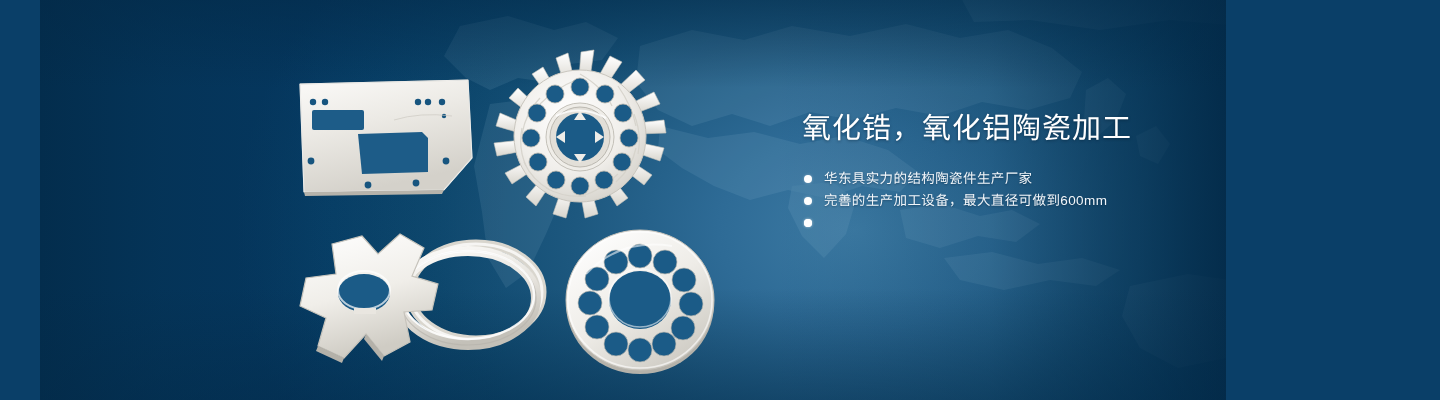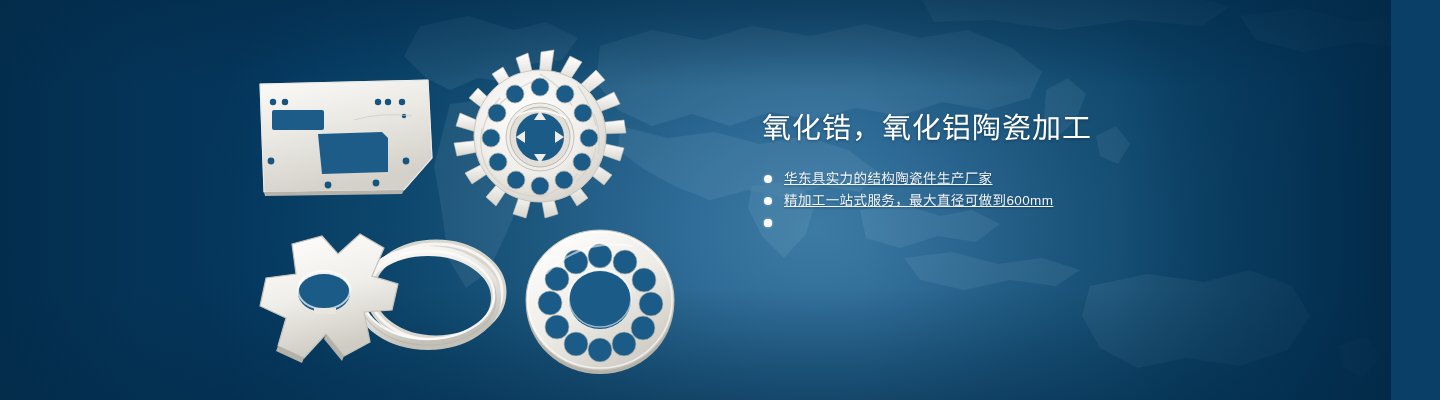--- a/index.html
+++ b/index.html
@@ -7,24 +7,25 @@
     margin: 0;
     padding: 0;
     background: #0a3f68;
   }
   body {
     font-family: "Liberation Sans", "DejaVu Sans", sans-serif;
   }
 
   #banner {
     position: relative;
-    width: 1391px;
+    width: 1186px;
     height: 400px;
     overflow: hidden;
     background: #c2410c;
+    margin-left: 40px;
   }
 
   
   .bg-base {
     position: absolute;
     inset: 0;
     background:
       radial-gradient(ellipse 620px 460px at 815px 230px,
         #3d7ba4 0%,
         #2e6b96 22%,
@@ -93,21 +94,20 @@
   }
   .bullet {
     position: relative;
     padding-left: 22px;
     font-size: 13.5px;
     line-height: 22px;
     color: #f2f6fa;
     letter-spacing: 0.4px;
     white-space: nowrap;
     text-shadow: 0 1px 2px rgba(0,24,45,0.4);
-    text-decoration: underline;
   }
   .bullet .dot {
     position: absolute;
     left: 2px;
     top: 7px;
     width: 8px;
     height: 8px;
     border-radius: 50%;
     background: #ffffff;
     box-shadow: 0 0 3px rgba(255,255,255,0.35);
@@ -371,21 +371,21 @@
   <div class="copy">
     <h1 class="headline">氧化锆，氧化铝陶瓷加工</h1>
 
     <ul class="bullets">
       <li class="bullet">
         <span class="dot"></span>
         <span>华东具实力的结构陶瓷件生产厂家</span>
       </li>
       <li class="bullet">
         <span class="dot"></span>
-        <span>精加工一站式服务，最大直径可做到600mm</span>
+        <span>完善的生产加工设备，最大直径可做到600mm</span>
       </li>
       <li class="bullet">
         <span class="dot"></span>
       </li>
       <li class="bullet">
         <span class="dot"></span>
       </li>
     </ul>
   </div>
 

